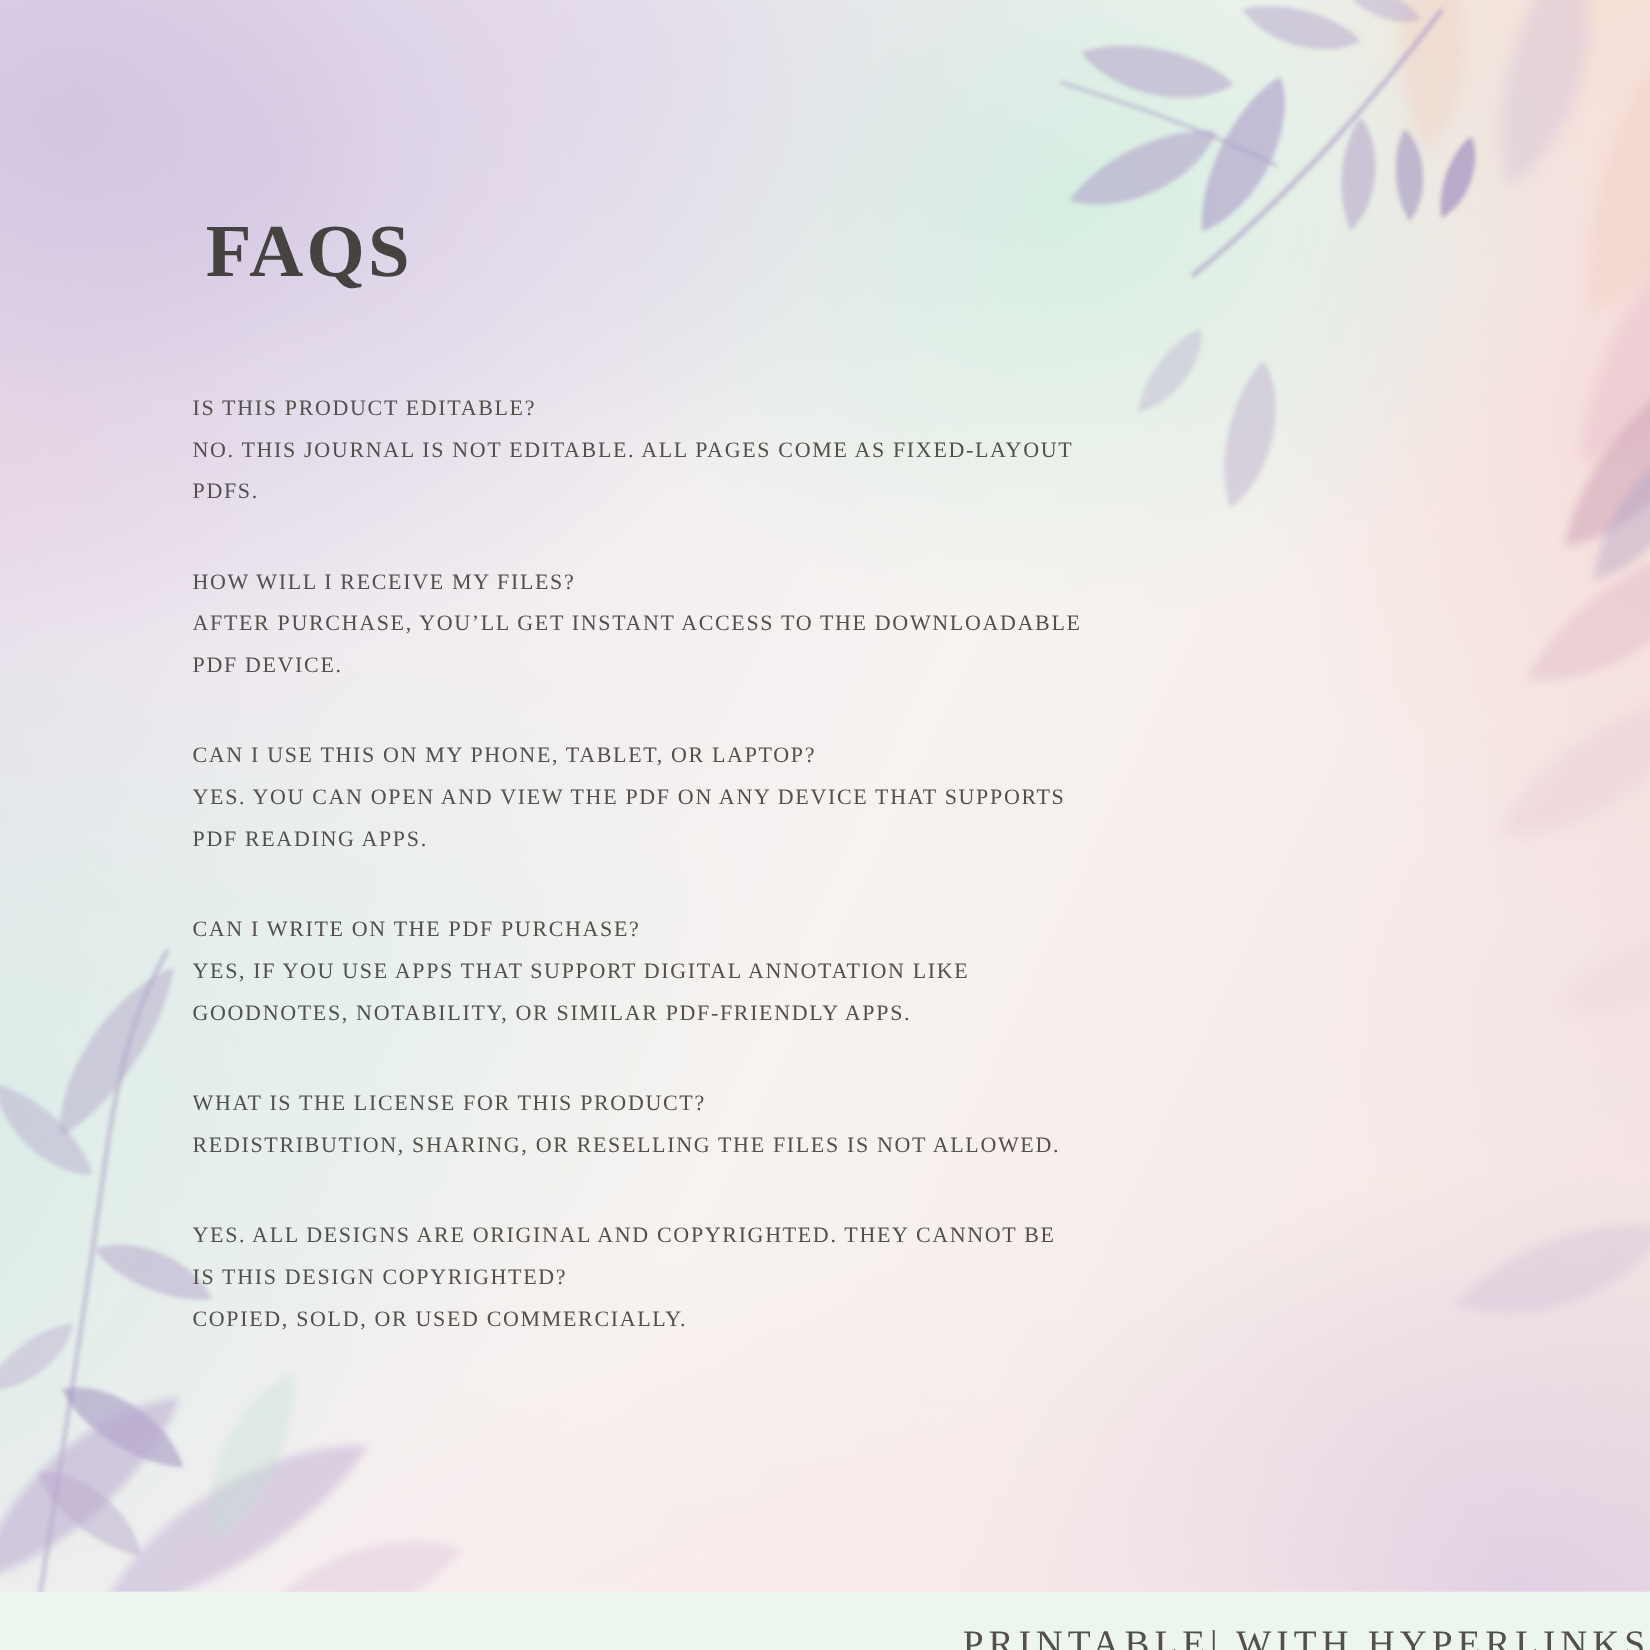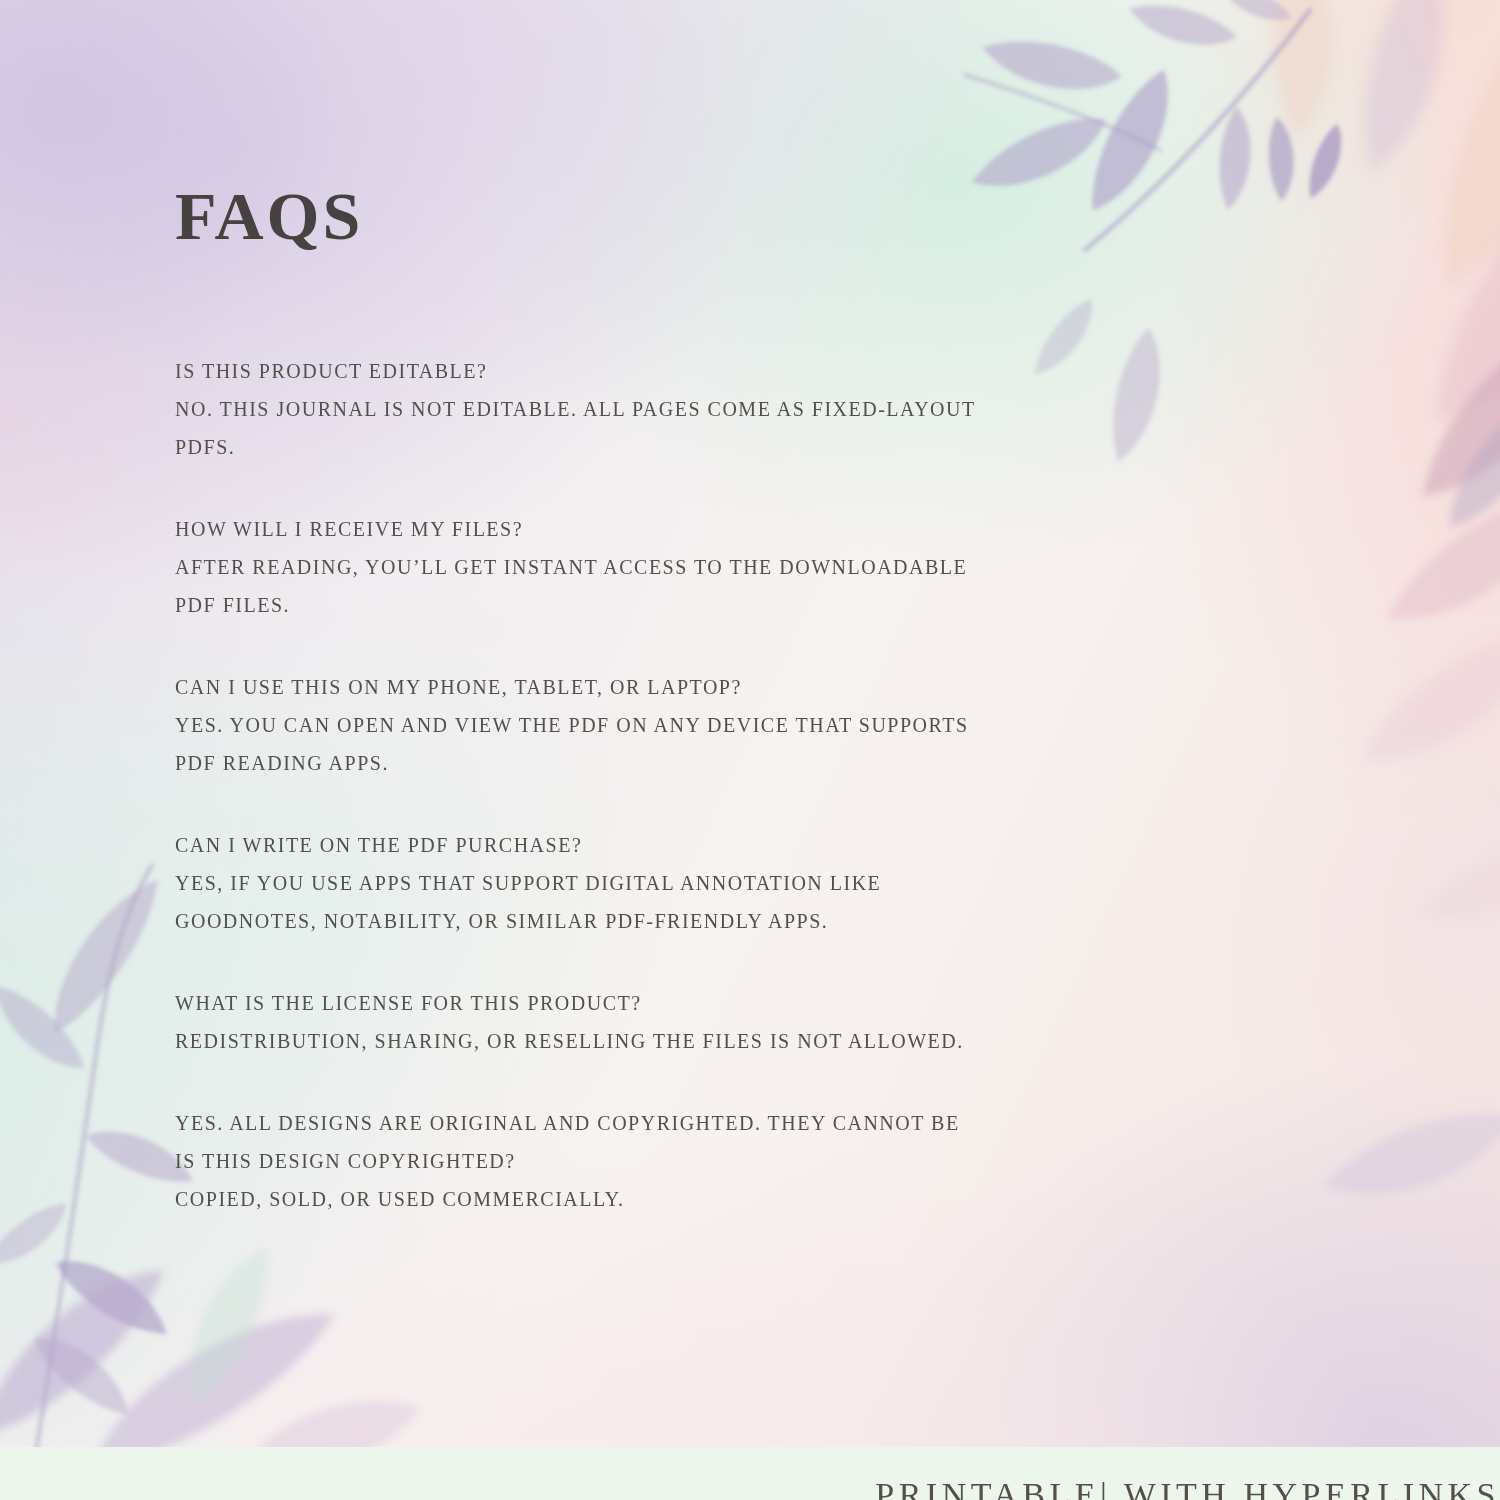--- a/index.html
+++ b/index.html
@@ -25,21 +25,21 @@
       radial-gradient(760px 560px at 92% 97%,     rgba(218,204,227,.80), transparent 70%),
       radial-gradient(520px 440px at 103% 60%,    rgba(242,221,228,.50), transparent 70%),
       linear-gradient(115deg, #e3d9ea 0%, #f1ecf0 28%, #f7f3f1 52%, #f6ebe8 78%, #f4e3e0 100%);
   }
   .bg {
     position: absolute; inset: 0;
     width: 1500px; height: 1500px;
   }
   .title {
     position: absolute; left: 175px; top: 180px;
-    margin: 0;
+    margin: 12px;
     font-size: 68px; line-height: 72px;
     font-weight: 700;
     letter-spacing: 3px;
     color: var(--title-text, #454240);
   }
   .faq {
     position: absolute; left: 175px; top: 352px; width: 1270px;
     font-size: 20px; line-height: 38px;
     letter-spacing: 1.5px;
     color: var(--body-text, #53504c);
@@ -129,22 +129,22 @@
   <h1 class="title">FAQS</h1>
 
   <main class="faq" id="faq-list">
       <section class="faq-item">
         <div class="line question">IS THIS PRODUCT EDITABLE?</div>
         <div class="line answer">NO. THIS JOURNAL IS NOT EDITABLE. ALL PAGES COME AS FIXED-LAYOUT</div>
         <div class="line answer">PDFS.</div>
       </section>
       <section class="faq-item">
         <div class="line question">HOW WILL I RECEIVE MY FILES?</div>
-        <div class="line answer">AFTER READING, YOU’LL GET INSTANT ACCESS TO THE DOWNLOADABLE</div>
-        <div class="line answer">PDF FILES.</div>
+        <div class="line answer">AFTER PURCHASE, YOU’LL GET INSTANT ACCESS TO THE DOWNLOADABLE</div>
+        <div class="line answer">PDF DEVICE.</div>
       </section>
       <section class="faq-item">
         <div class="line question">CAN I USE THIS ON MY PHONE, TABLET, OR LAPTOP?</div>
         <div class="line answer">YES. YOU CAN OPEN AND VIEW THE PDF ON ANY DEVICE THAT SUPPORTS</div>
         <div class="line answer">PDF READING APPS.</div>
       </section>
       <section class="faq-item">
         <div class="line question">CAN I WRITE ON THE PDF PURCHASE?</div>
         <div class="line answer">YES, IF YOU USE APPS THAT SUPPORT DIGITAL ANNOTATION LIKE</div>
         <div class="line answer">GOODNOTES, NOTABILITY, OR SIMILAR PDF-FRIENDLY APPS.</div>

